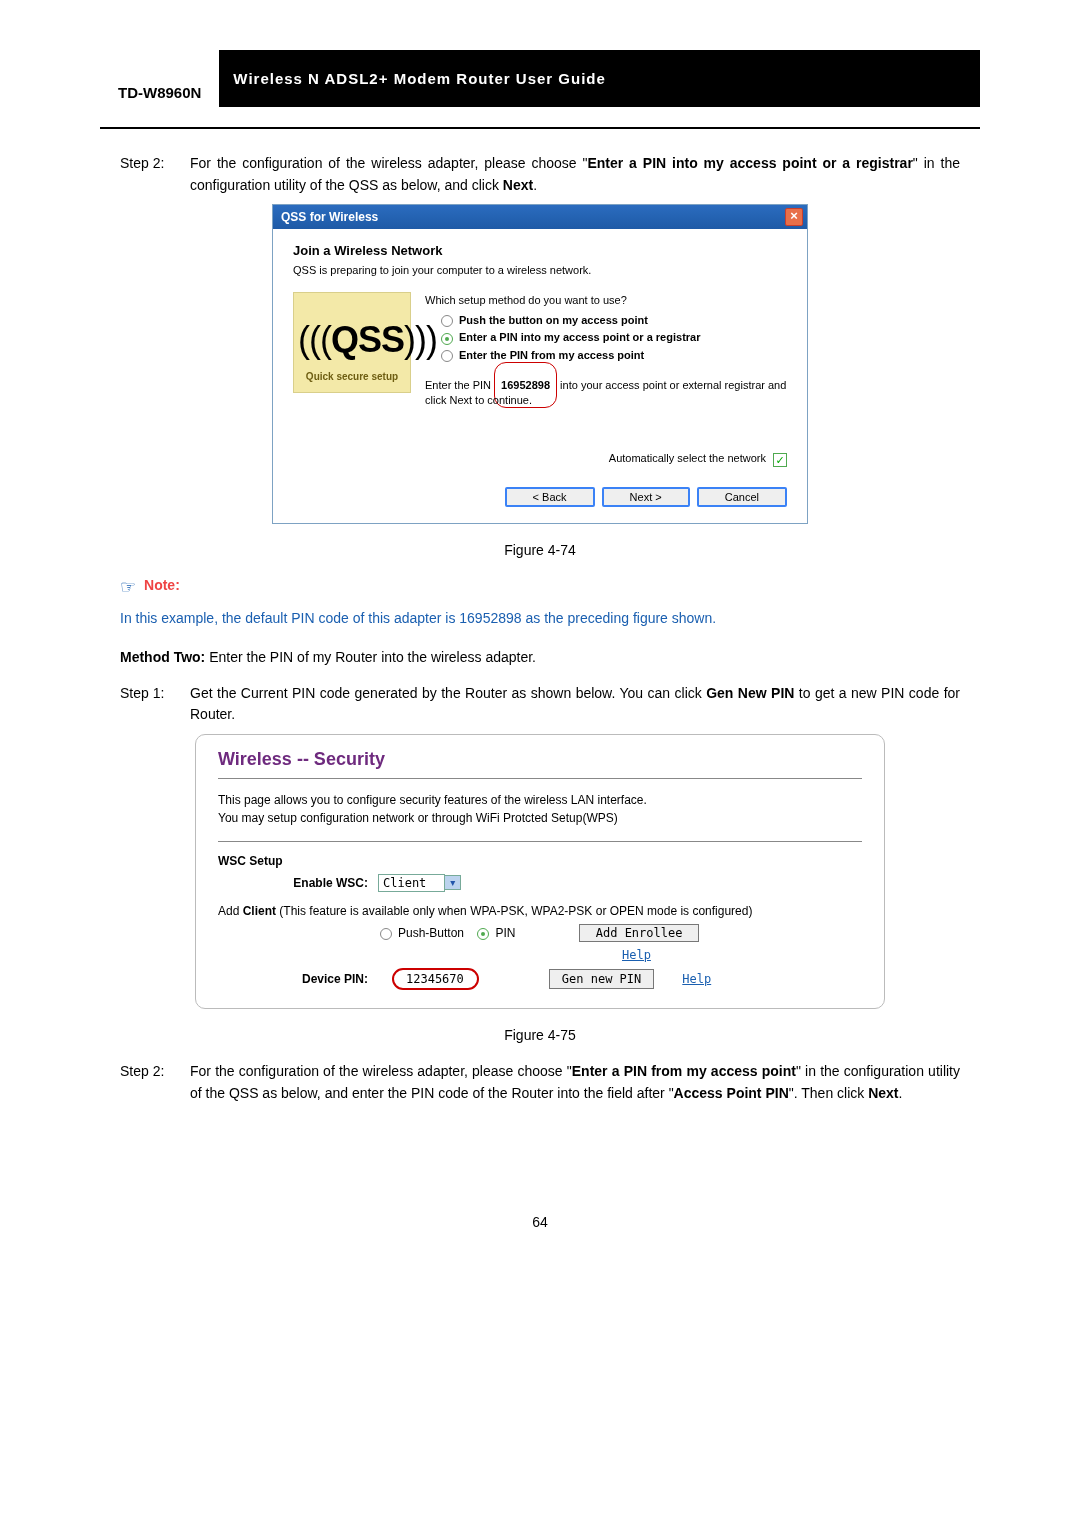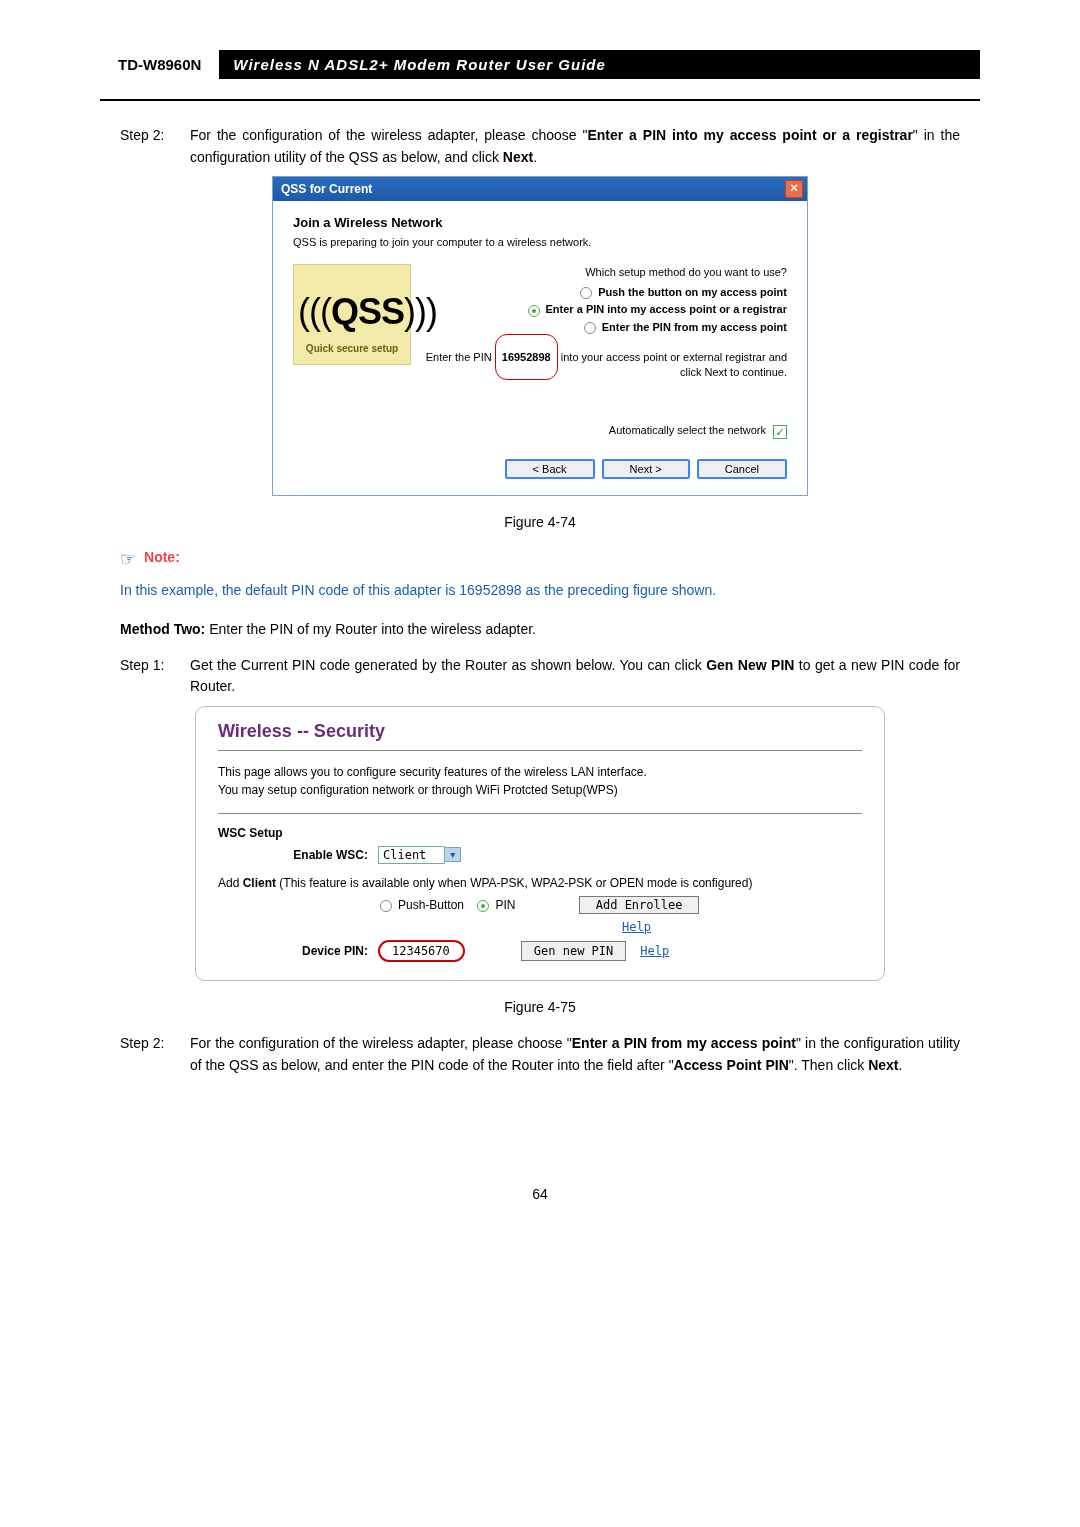--- a/index.html
+++ b/index.html
@@ -21,25 +21,24 @@
     background: #fff;
     color: #000;
     font-weight: bold;
     padding: 6px 18px;
     font-size: 15px;
   }
   .header-title {
     background: #000;
     color: #fff;
     font-weight: bold;
-    padding: 6px 14px;
+    padding: 20px 14px;
     font-size: 15px;
     flex: 1;
     letter-spacing: 1px;
-    font-style: italic;
   }
   .divider {
     border: none;
     border-top: 2px solid #000;
     margin: 0 0 24px 0;
   }
   .step-text {
     line-height: 1.55;
     margin: 0 20px 8px 20px;
     text-align: justify;
@@ -94,21 +93,21 @@
   .qss-panel {
     width: 118px;
     background: #f3e9a8;
     border: 1px solid #d9cf8b;
     text-align: center;
     padding: 26px 4px 10px;
   }
   .qss-logo { font-size: 36px; font-weight: bold; color: #000; letter-spacing: -1px; }
   .qss-logo .par { font-weight: normal; }
   .qss-caption { font-size: 10px; color: #6e5e12; font-weight: bold; margin-top: 10px; }
-  .qss-right { flex: 1; padding-top: 2px; text-align: right; }
+  .qss-right { flex: 1; padding-top: 2px; }
   .qss-q { margin-bottom: 8px; }
   .radio-line { margin: 4px 0 4px 16px; }
   .radio-line label { font-weight: bold; }
   .radio-selected .radio-dot {
     width: 12px; height: 12px; border: 1px solid #4fa94f; border-radius: 50%;
     display: inline-block; position: relative; margin-right: 6px; vertical-align: middle;
   }
   .radio-selected .radio-dot::after {
     content:''; position:absolute; left:3px; top:3px; width:4px; height:4px;
     background:#4fa94f; border-radius:50%;
@@ -166,21 +165,21 @@
   .rp-pin-btn {
     font-family: monospace; font-size: 12px; padding: 1px 16px;
     border: 1px solid #777; background: #efefef; margin-left: 60px;
   }
   .rp-help { color: #1a5fb0; text-decoration: underline; margin-left: 14px; font-family: monospace;}
   .rp-pin-oval {
     display:inline-block;
     font-family: monospace; font-size: 12px;
     border: 2px solid #c00; border-radius: 18px; padding: 2px 13px 2px 12px;
   }
-  .rp-devpin-row { display:flex; align-items:center; }
+  .rp-devpin-row { display:flex; align-items:center;gap:14px; }
   .rp-gen-btn {
     font-family: monospace; font-size: 12px; padding: 2px 12px;
     border: 1px solid #777; background: #efefef; margin-left: 56px;
   }
   .page-num { text-align: center; margin-top: 110px; }
 </style>
 </head>
 <body>
 
 <div class="header-bar">
@@ -192,21 +191,21 @@
 <div class="step-text step-flex">
   <div class="step-label">Step 2:</div>
   <div class="step-content">
     <span>For the configuration of the wireless adapter, please choose "</span><strong>Enter a PIN into my access point or a registrar</strong><span>" in the configuration utility of the QSS as below, and click </span><strong>Next</strong><span>.</span>
   </div>
 </div>
 
 <div class="fig-wrap">
   <div class="dialog">
     <div class="titlebar">
-      <span class="titlebar-text">QSS for Current</span>
+      <span class="titlebar-text">QSS for Wireless</span>
       <span class="close-btn">×</span>
     </div>
     <div class="dialog-body">
       <div class="dlg-heading">Join a Wireless Network</div>
       <div class="dlg-sub">QSS is preparing to join your computer to a wireless network.</div>
       <div class="qss-row">
         <div class="qss-panel">
           <div class="qss-logo"><span class="par">(((</span><span>QSS</span><span class="par">)))</span></div>
           <div class="qss-caption">Quick secure setup</div>
         </div>

